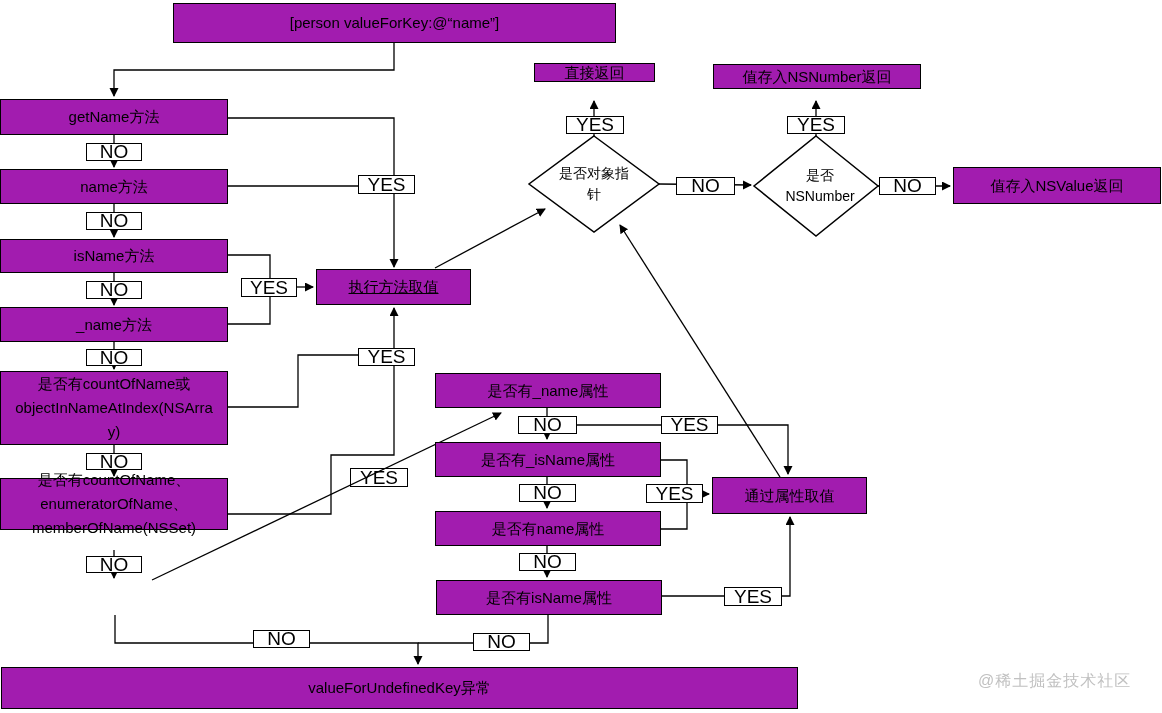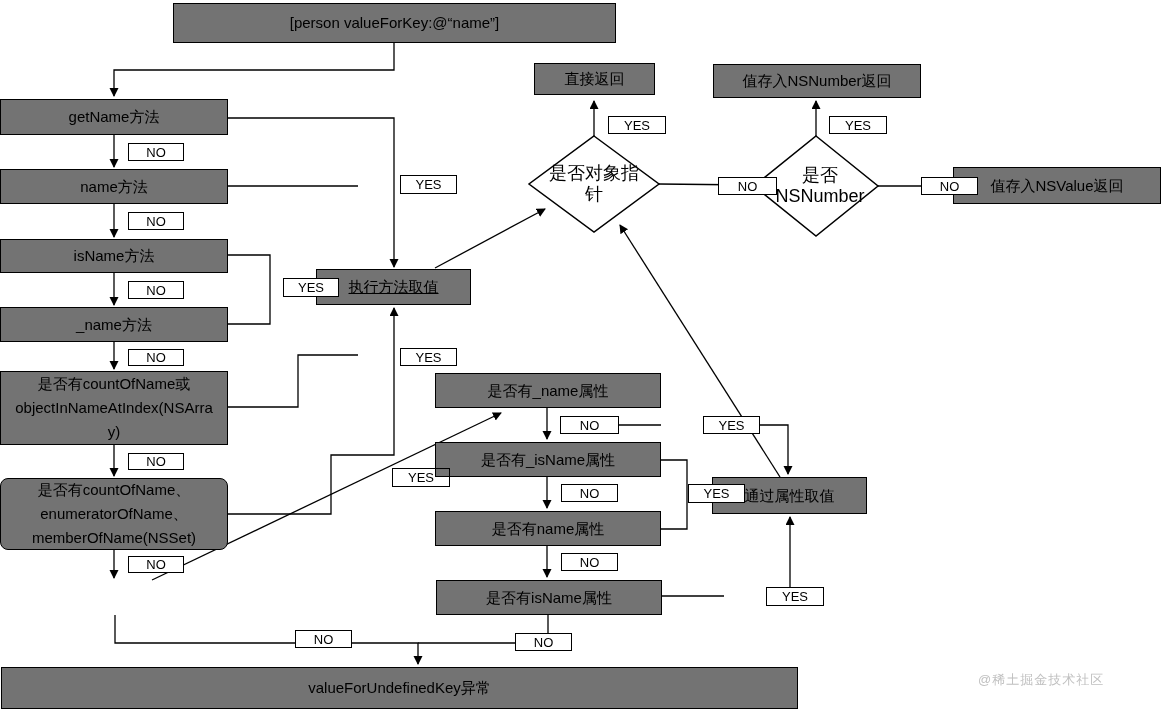--- a/index.html
+++ b/index.html
@@ -1,28 +1,28 @@
 <!DOCTYPE html>
 <html><head>
 <meta charset="utf-8">
 <style>
   html,body{margin:0;padding:0;background:#fff;}
   .stage{position:relative;width:1162px;height:713px;background:#fff;overflow:hidden;
          font-family:"Liberation Sans","DejaVu Sans",sans-serif;color:#000;}
   svg.lines{position:absolute;left:0;top:0;z-index:0;}
-  .node{position:absolute;z-index:1;background:#737373;border:1.5px solid #000;
+  .node{position:absolute;z-index:1;background:#a21caf;border:1.5px solid #000;
         display:flex;align-items:center;justify-content:center;text-align:center;
         font-size:15px;line-height:24px;white-space:pre-line;box-sizing:border-box;}
   .lbl{position:absolute;z-index:2;background:#fff;border:1.3px solid #000;
        display:flex;align-items:center;justify-content:center;
-       font-size:13px;box-sizing:border-box;margin-left:42px;}
+       font-size:19px;box-sizing:border-box;}
   .lbl.transparent{background:transparent;}
-  .dtext{position:absolute;z-index:1;text-align:center;font-size:18px;line-height:21px;
+  .dtext{position:absolute;z-index:1;text-align:center;font-size:14px;line-height:21px;
          white-space:pre-line;}
-  .watermark{position:absolute;z-index:1;font-size:13px;letter-spacing:1px;}
+  .watermark{position:absolute;z-index:1;font-size:16px;letter-spacing:1px;}
 </style>
 </head>
 <body>
 
 <div class="stage">
 
   <svg class="lines" width="1162" height="713" viewBox="0 0 1162 713">
     <defs>
       <marker id="arw" markerUnits="userSpaceOnUse" markerWidth="10" markerHeight="10" refX="8" refY="4.5" orient="auto">
         <path d="M0,0 L9,4.5 L0,9 z" fill="#000"></path>
@@ -84,26 +84,26 @@
   </svg>
 
   <div class="node" style="left:173px;top:3px;width:443px;height:40px;">[person valueForKey:@“name”]</div>
   <div class="node" style="left:0;top:99px;width:228px;height:36px;">getName方法</div>
   <div class="node" style="left:0;top:169px;width:228px;height:35px;">name方法</div>
   <div class="node" style="left:0;top:307px;width:228px;height:35px;">_name方法</div>
   <div class="node" style="left:0;top:239px;width:228px;height:34px;">isName方法</div>
   <div class="node" style="left:0;top:371px;width:228px;height:74px;text-align:center;">是否有countOfName或
 objectInNameAtIndex(NSArra
 y)</div>
-  <div class="node" style="left:0;top:478px;width:228px;height:72px;border-radius:8px;">是否有countOfName、
+  <div class="node" style="left:0;top:478px;width:228px;height:52px;">是否有countOfName、
 enumeratorOfName、
 memberOfName(NSSet)</div>
   <div class="node" style="left:316px;top:269px;width:155px;height:36px;text-decoration:underline;">执行方法取值</div>
-  <div class="node" style="left:534px;top:63px;width:121px;height:32px;">直接返回</div>
-  <div class="node" style="left:713px;top:64px;width:208px;height:34px;">值存入NSNumber返回</div>
+  <div class="node" style="left:534px;top:63px;width:121px;height:19px;">直接返回</div>
+  <div class="node" style="left:713px;top:64px;width:208px;height:25px;">值存入NSNumber返回</div>
   <div class="node" style="left:953px;top:167px;width:208px;height:37px;">值存入NSValue返回</div>
   <div class="node" style="left:435px;top:373px;width:226px;height:35px;">是否有_name属性</div>
   <div class="node" style="left:435px;top:442px;width:226px;height:35px;">是否有_isName属性</div>
   <div class="node" style="left:435px;top:511px;width:226px;height:35px;">是否有name属性</div>
   <div class="node" style="left:436px;top:580px;width:226px;height:35px;">是否有isName属性</div>
   <div class="node" style="left:712px;top:477px;width:155px;height:37px;">通过属性取值</div>
   <div class="node" style="left:1px;top:667px;width:797px;height:42px;">valueForUndefinedKey异常</div>
 
   <div class="dtext" style="left:534px;top:163px;width:120px;">是否对象指
 针</div>

